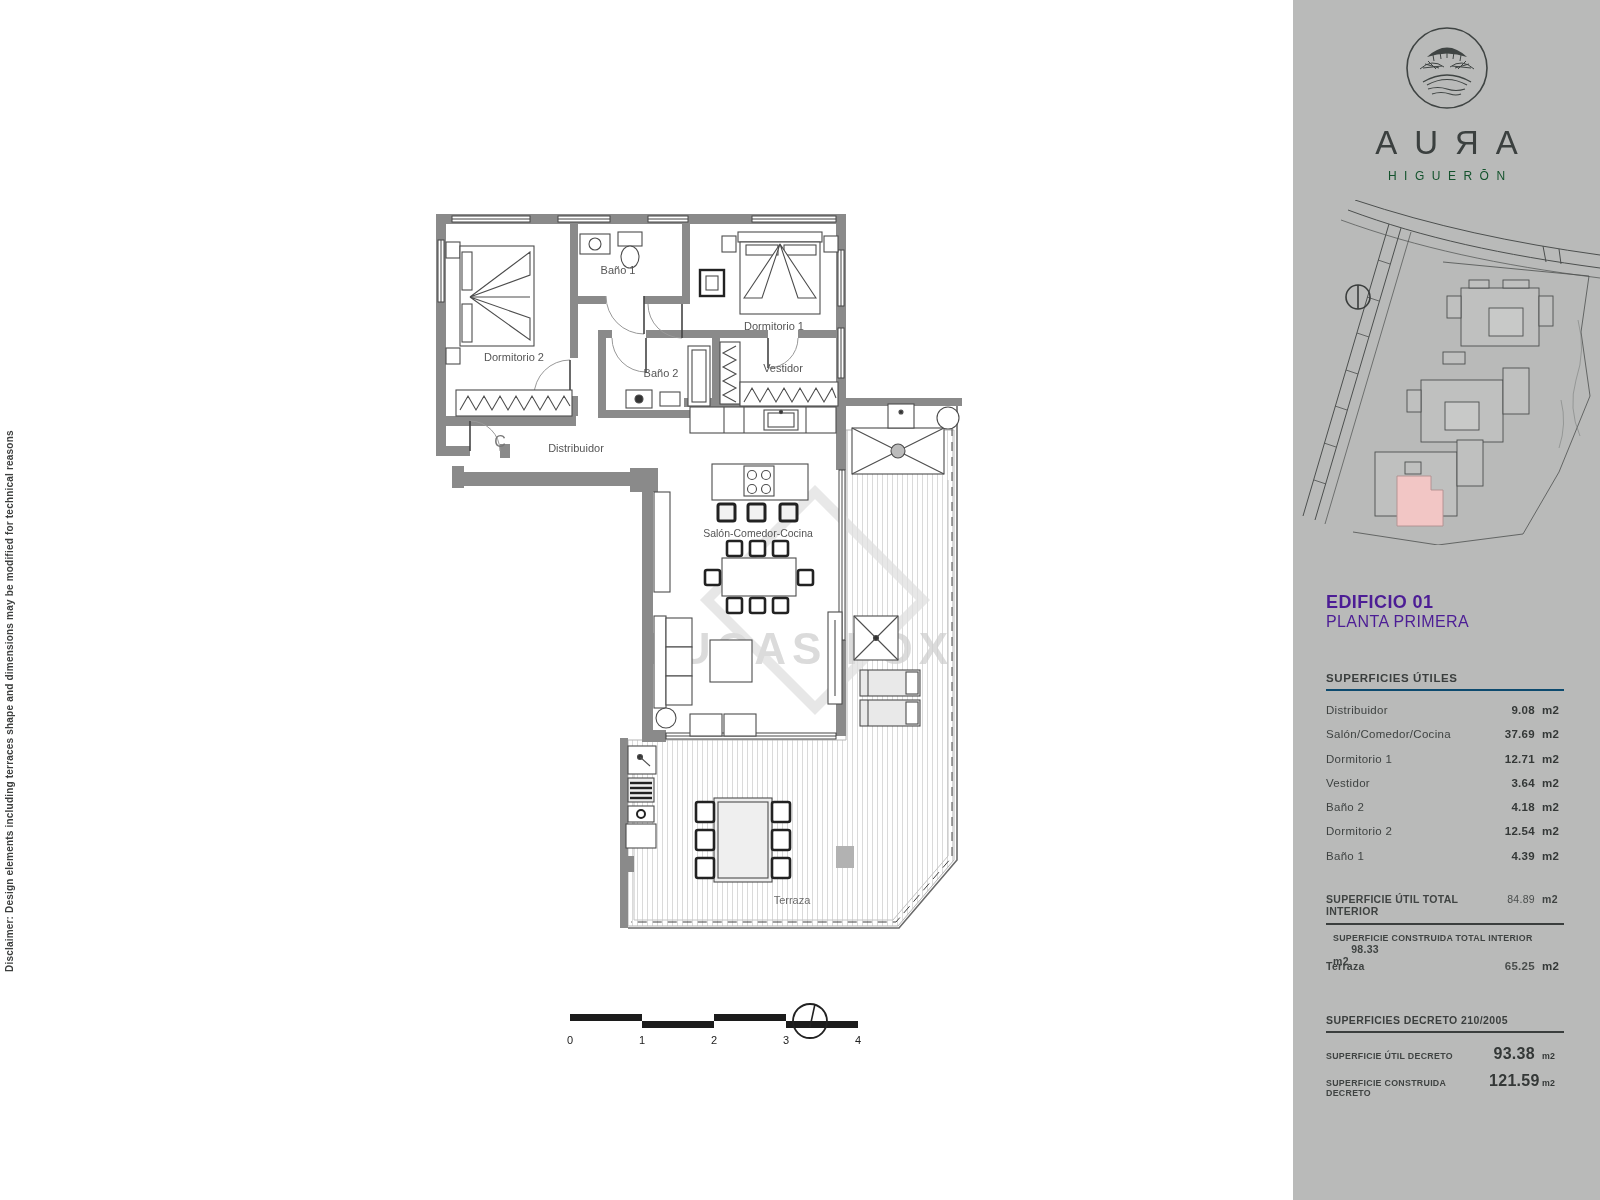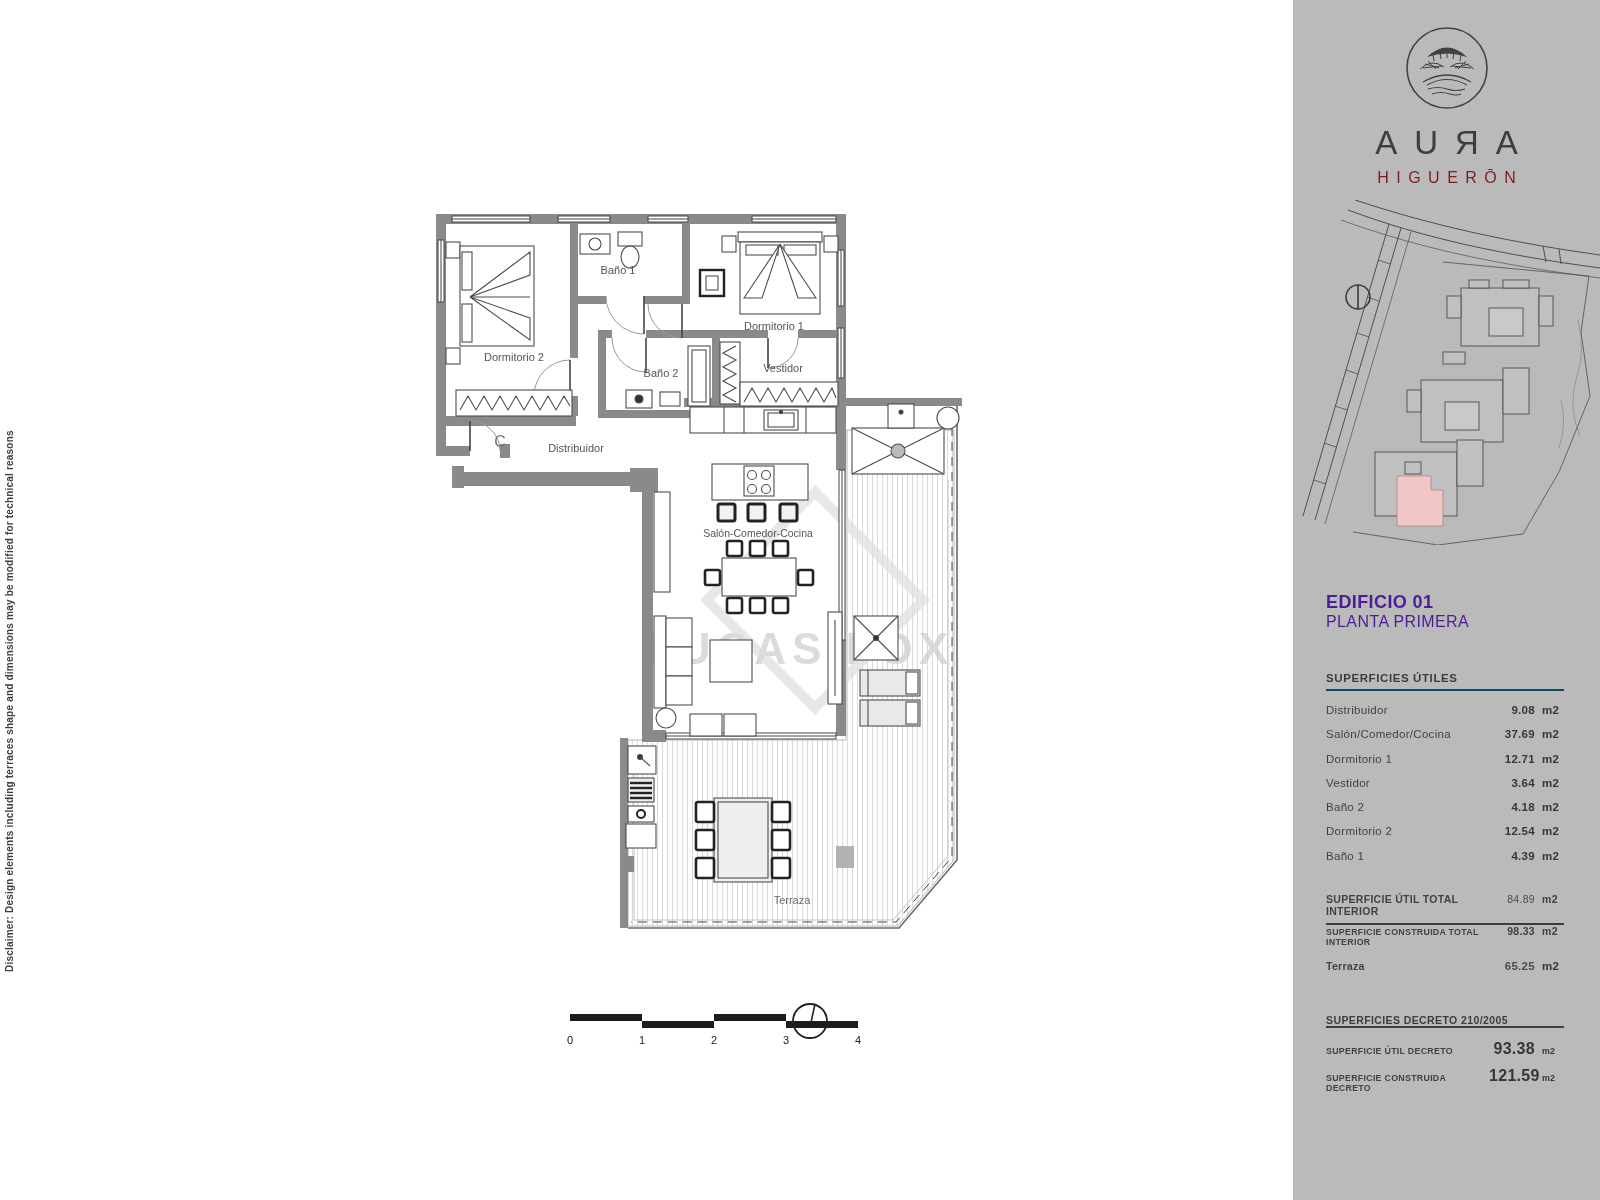--- a/index.html
+++ b/index.html
@@ -12,49 +12,49 @@
   
   .plan-svg{position:absolute;left:0;top:0;width:1600px;height:1200px;}
   
   .sidebar{position:absolute;left:1293px;top:0;width:307px;height:1200px;background:#b9bab9;}
   .logo{position:absolute;left:0;top:24px;width:307px;text-align:center;}
   .logo .emblem{display:block;margin:0 auto;}
   .brand{display:flex;justify-content:center;gap:17px;margin-top:14px;
     font-size:33px;font-weight:300;color:#3b403f;line-height:1;}
   .brand .lt{display:inline-block;}
   .brand .mirror{transform:scaleX(-1);}
-  .brand-sub{margin-top:10px;font-size:16px;letter-spacing:7.5px;color:#7f1d1d;text-indent:7.5px;}
+  .brand-sub{margin-top:10px;font-size:12px;letter-spacing:7.5px;color:#14532d;text-indent:7.5px;}
   .map-svg{position:absolute;left:0;top:200px;width:307px;height:345px;}
   .sb-title{position:absolute;left:33px;top:592px;color:#4c1d95;}
   .sb-title .t1{font-size:18px;font-weight:bold;letter-spacing:.4px;}
   .sb-title .t2{font-size:16px;font-weight:400;letter-spacing:.4px;margin-top:0;}
   .sb-block{position:absolute;left:33px;right:36px;color:#3f4342;}
   .surf{top:672px;}
   .s-head{font-size:11.5px;font-weight:bold;letter-spacing:.6px;color:#3a3e3d;
     border-bottom:2px solid #0c4a6e;padding-bottom:5px;}
   .s-rows{margin-top:13px;}
   .s-row{display:flex;align-items:baseline;height:24.3px;font-size:11.5px;letter-spacing:.3px;}
   .s-row .s-label{flex:1;font-weight:500;}
   .s-row .s-value{width:46px;text-align:right;font-weight:bold;color:#343837;}
   .s-row .s-unit{width:22px;margin-left:7px;font-weight:bold;color:#343837;}
   .tot{top:893px;}
   .tot-row1{display:flex;align-items:baseline;font-size:10.5px;font-weight:bold;letter-spacing:.3px;
     border-bottom:2px solid #3a3e3d;padding-bottom:6px;}
-  .tot-row2{display:flex;align-items:baseline;font-size:8.8px;font-weight:bold;letter-spacing:.3px;}
+  .tot-row2{display:flex;align-items:baseline;font-size:8.8px;font-weight:bold;letter-spacing:.3px;margin-top:8px;flex-direction:column;}
   .tot-row1 .s-label,.tot-row2 .s-label{flex:1;}
   .tot-row1 .s-value{width:46px;text-align:right;font-weight:500;color:#4a4e4d;}
   .tot-row2 .s-value{width:46px;text-align:right;font-size:10.5px;}
   .tot .s-unit{width:22px;margin-left:7px;font-size:10.5px;font-weight:bold;}
   .ter{top:960px;}
   .ter .s-row{height:auto;}
   .ter .s-label{font-weight:bold;font-size:10.5px;}
   .ter .s-value{font-weight:700;color:#4a4e4d;}
   .dec{top:1014px;}
   .dec-head{font-size:10.5px;font-weight:bold;letter-spacing:.4px;color:#3a3e3d;
-    border-bottom:2px solid #3a3e3d;}
+    border-bottom:2px solid #3a3e3d;padding-bottom:5px;}
   .dec .s-rows{margin-top:12px;}
   .dec .s-row{height:27px;font-size:8.8px;}
   .dec .s-label{font-weight:bold;}
   .dec .s-value{font-size:16px;}
 </style>
 </head>
 <body>
 
 <svg class="plan-svg" viewBox="0 0 1600 1200">
   <defs>

